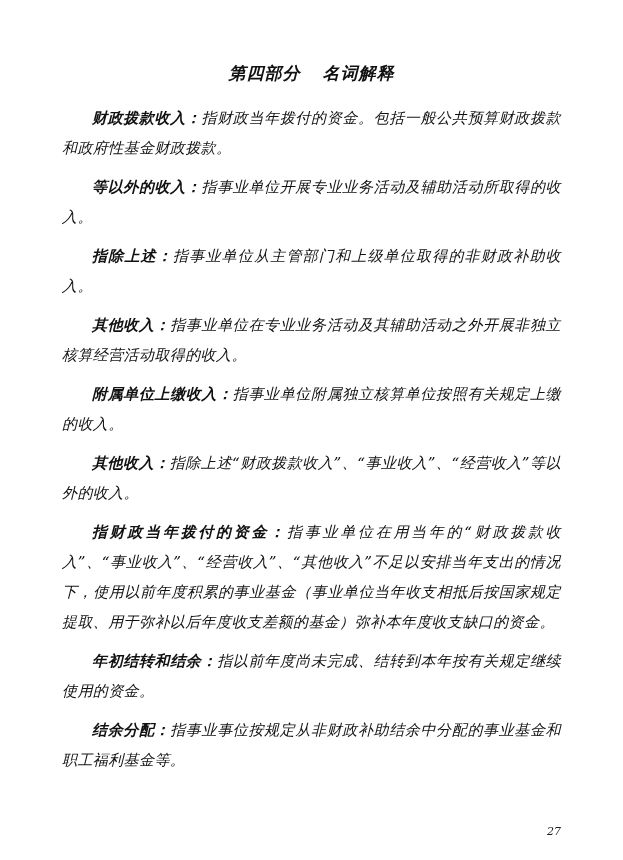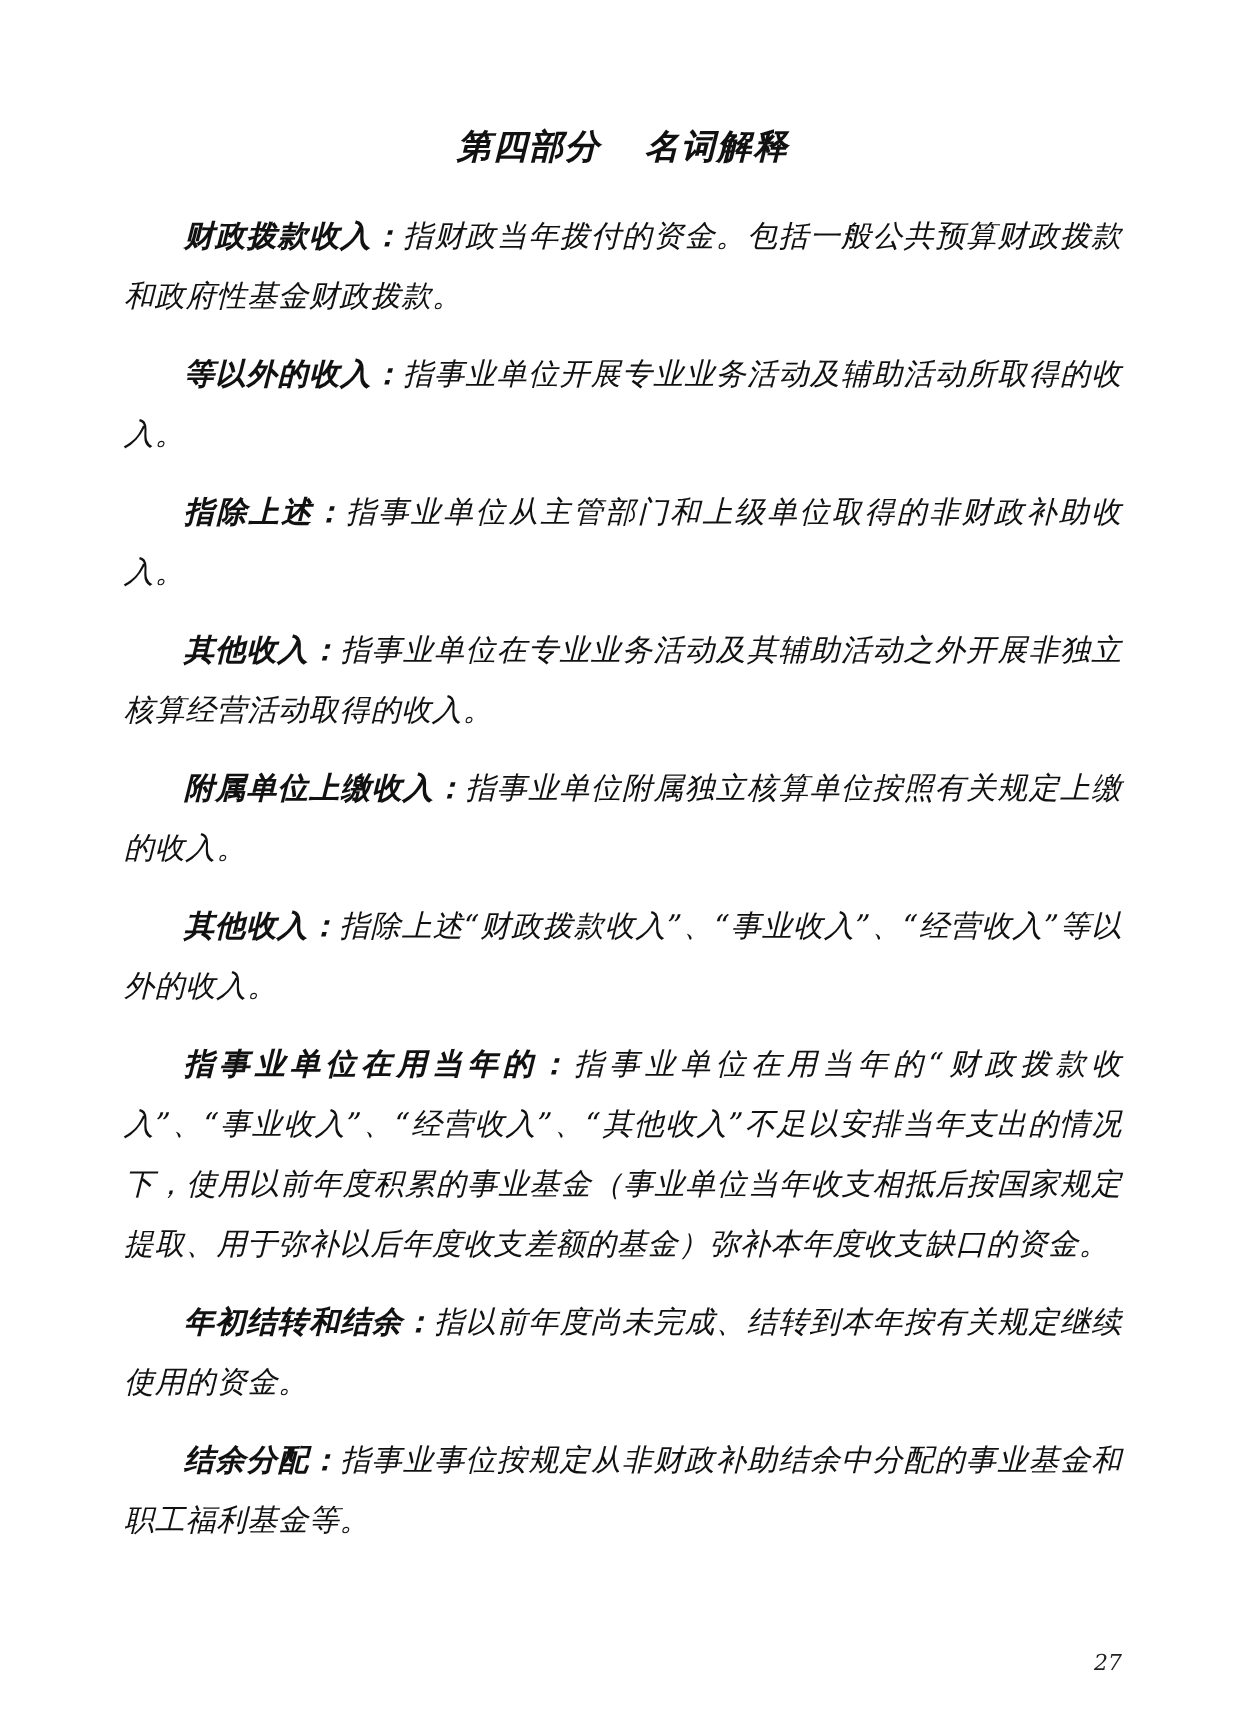--- a/index.html
+++ b/index.html
@@ -66,20 +66,20 @@
     <span>第四部分</span><span class="gap"></span><span>名词解释</span>
   </div>
 
   <div>
     <p class="para"><span class="term">财政拨款收入：</span><span>指财政当年拨付的资金。包括一般公共预算财政拨款和政府性基金财政拨款。</span></p>
     <p class="para"><span class="term">等以外的收入：</span><span>指事业单位开展专业业务活动及辅助活动所取得的收入。</span></p>
     <p class="para"><span class="term">指除上述：</span><span>指事业单位从主管部门和上级单位取得的非财政补助收入。</span></p>
     <p class="para"><span class="term">其他收入：</span><span>指事业单位在专业业务活动及其辅助活动之外开展非独立核算经营活动取得的收入。</span></p>
     <p class="para"><span class="term">附属单位上缴收入：</span><span>指事业单位附属独立核算单位按照有关规定上缴的收入。</span></p>
     <p class="para"><span class="term">其他收入：</span><span>指除上述“财政拨款收入”、“事业收入”、“经营收入”等以外的收入。</span></p>
-    <p class="para"><span class="term">指事业单位在用当年的：</span><span>指事业单位在用当年的“财政拨款收入”、“事业收入”、“经营收入”、“其他收入”不足以安排当年支出的情况下，使用以前年度积累的事业基金（事业单位当年收支相抵后按国家规定提取、用于弥补以后年度收支差额的基金）弥补本年度收支缺口的资金。</span></p>
+    <p class="para"><span class="term">指财政当年拨付的资金：</span><span>指事业单位在用当年的“财政拨款收入”、“事业收入”、“经营收入”、“其他收入”不足以安排当年支出的情况下，使用以前年度积累的事业基金（事业单位当年收支相抵后按国家规定提取、用于弥补以后年度收支差额的基金）弥补本年度收支缺口的资金。</span></p>
     <p class="para"><span class="term">年初结转和结余：</span><span>指以前年度尚未完成、结转到本年按有关规定继续使用的资金。</span></p>
     <p class="para"><span class="term">结余分配：</span><span>指事业事位按规定从非财政补助结余中分配的事业基金和职工福利基金等。</span></p>
   </div>
 
   <div class="page-number">27</div>
 
 </div>
 
 </body></html>

